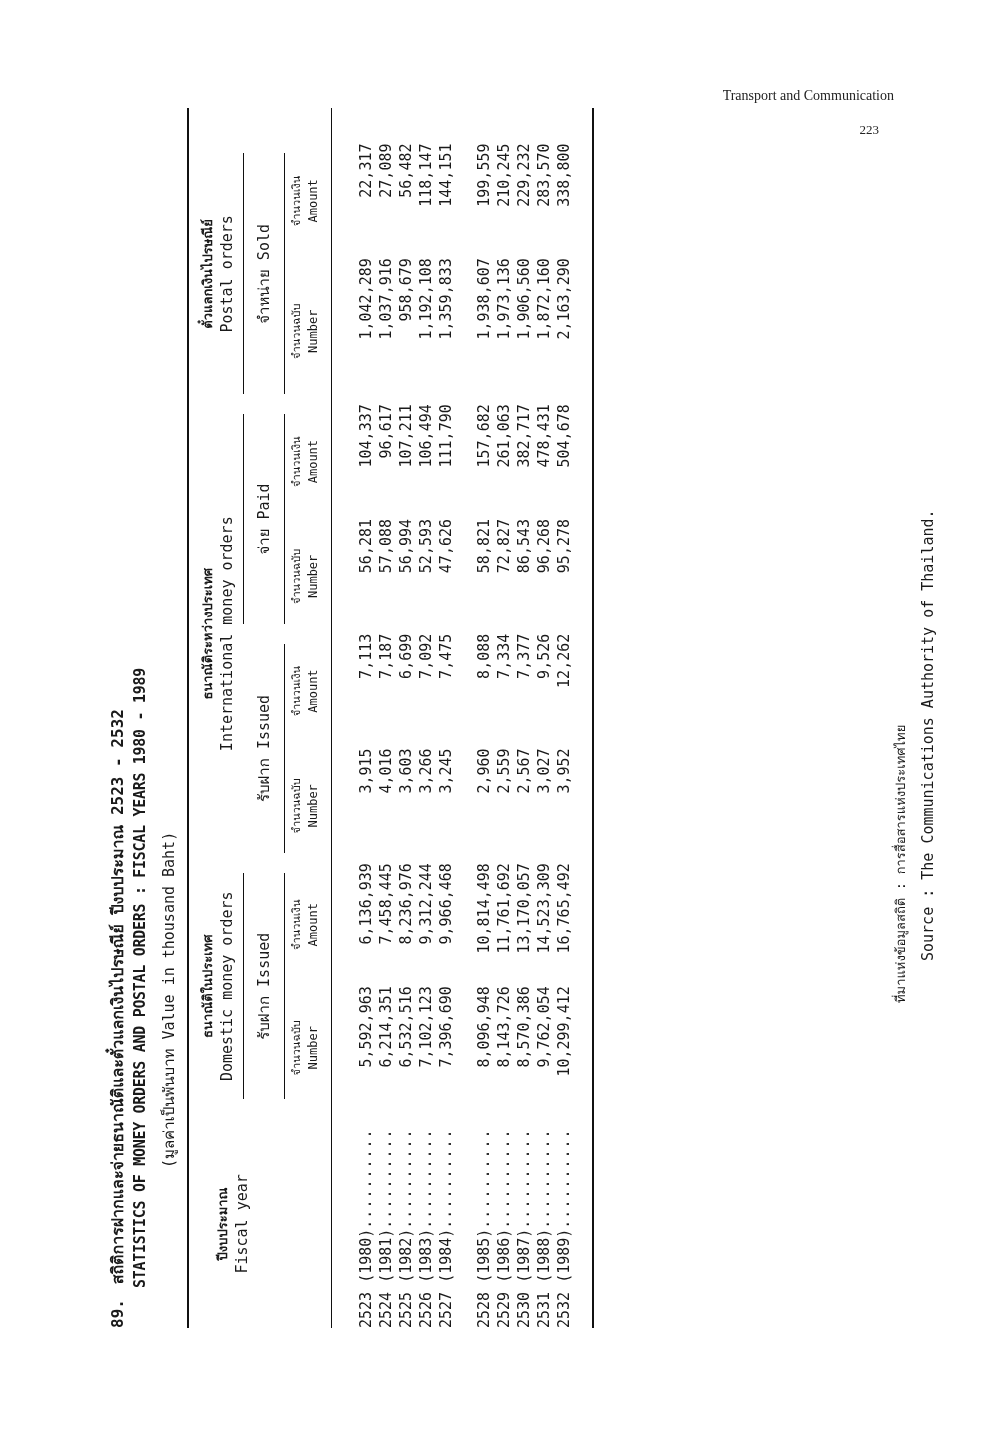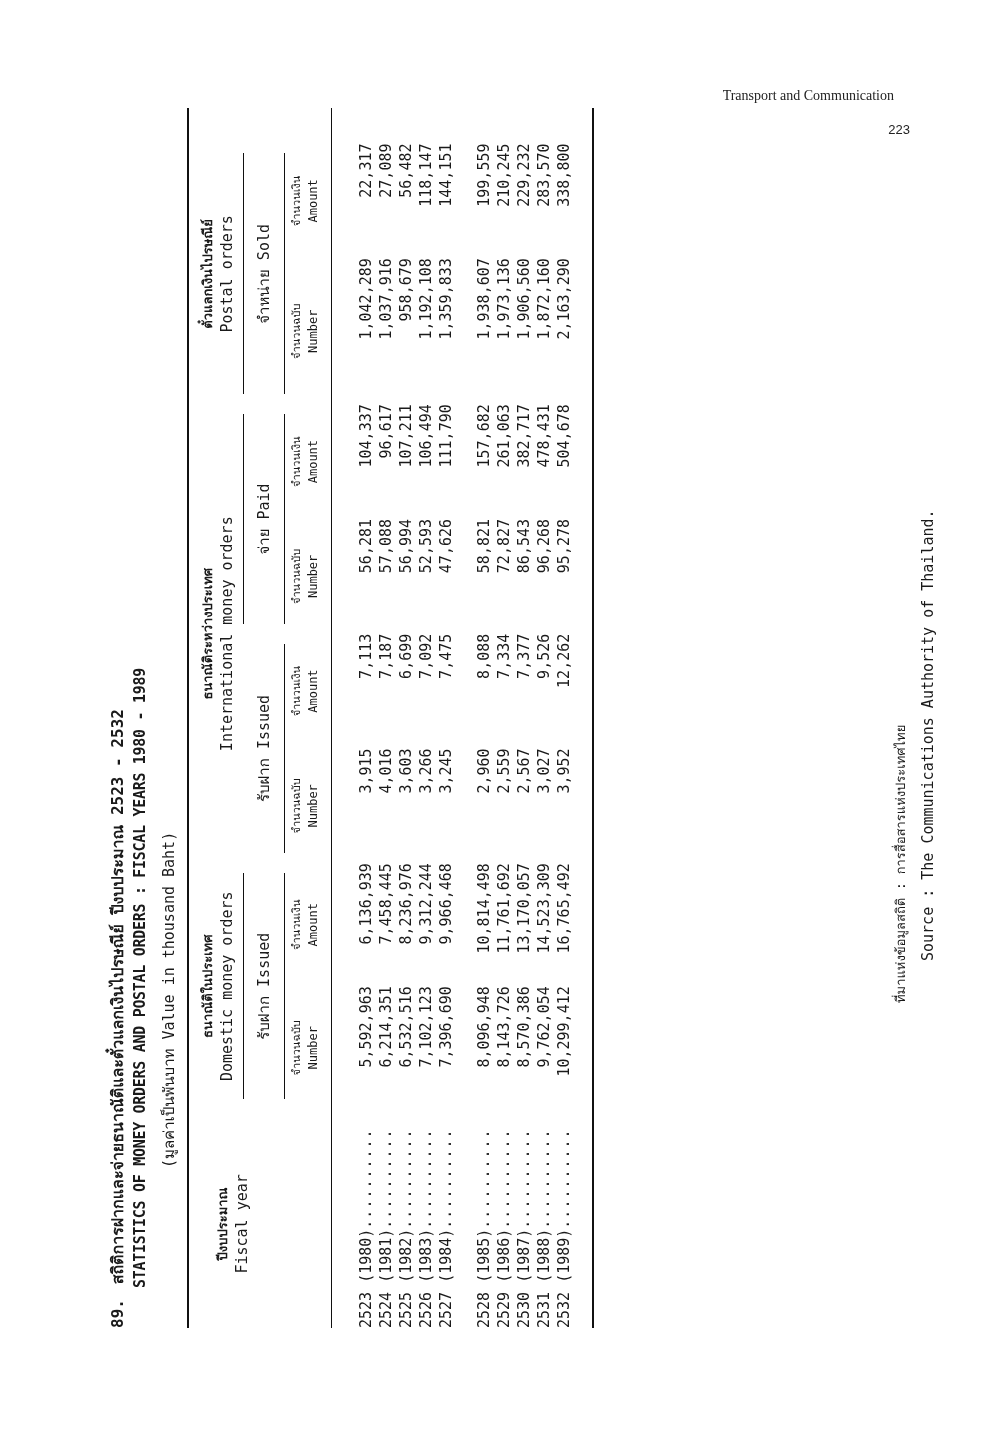--- a/index.html
+++ b/index.html
@@ -1,21 +1,21 @@
 <!DOCTYPE html>
 <html><head>
 <meta charset="utf-8">
 <style>
   html, body { margin: 0; padding: 0; background: #ffffff; }
   body { width: 990px; height: 1436px; position: relative; overflow: hidden;
          font-family: "DejaVu Sans Mono", monospace; color: #1a1a1a; }
   .running-head { position: absolute; right: 96px; top: 88px;
                   font-family: "Liberation Serif", serif; font-size: 14px; color: #222; text-align: center; }
-  .page-num { position: absolute; right: 80px; top: 122px;
-              font-family: Liberation Sans, sans-serif; font-size: 13px; color: #222; }
+  .page-num { position: absolute; right: 111px; top: 122px;
+              font-family: Liberation Serif, serif; font-size: 13px; color: #222; }
   
   .sheet { position: absolute; width: 1436px; height: 990px;
            left: -223px; top: 223px; transform: rotate(-90deg); transform-origin: 50% 50%; }
   .inner { position: absolute; left: 108px; top: 105px; width: 1220px; }
   .title-line { font-size: 16px; font-weight: bold; height: 26px; white-space: nowrap; }
   .title-line .num { display: inline-block; width: 34px; }
   .sub-title { padding-left: 40px; font-size: 15px; font-weight: bold; height: 26px; white-space: nowrap; letter-spacing: -0.3px; }
   .unit-line { padding-left: 160px; font-size: 15px; height: 30px; white-space: nowrap; }
   .rule-thick { border-top: 2px solid #111; }
   .rule-thin { border-top: 1.5px solid #111; }

